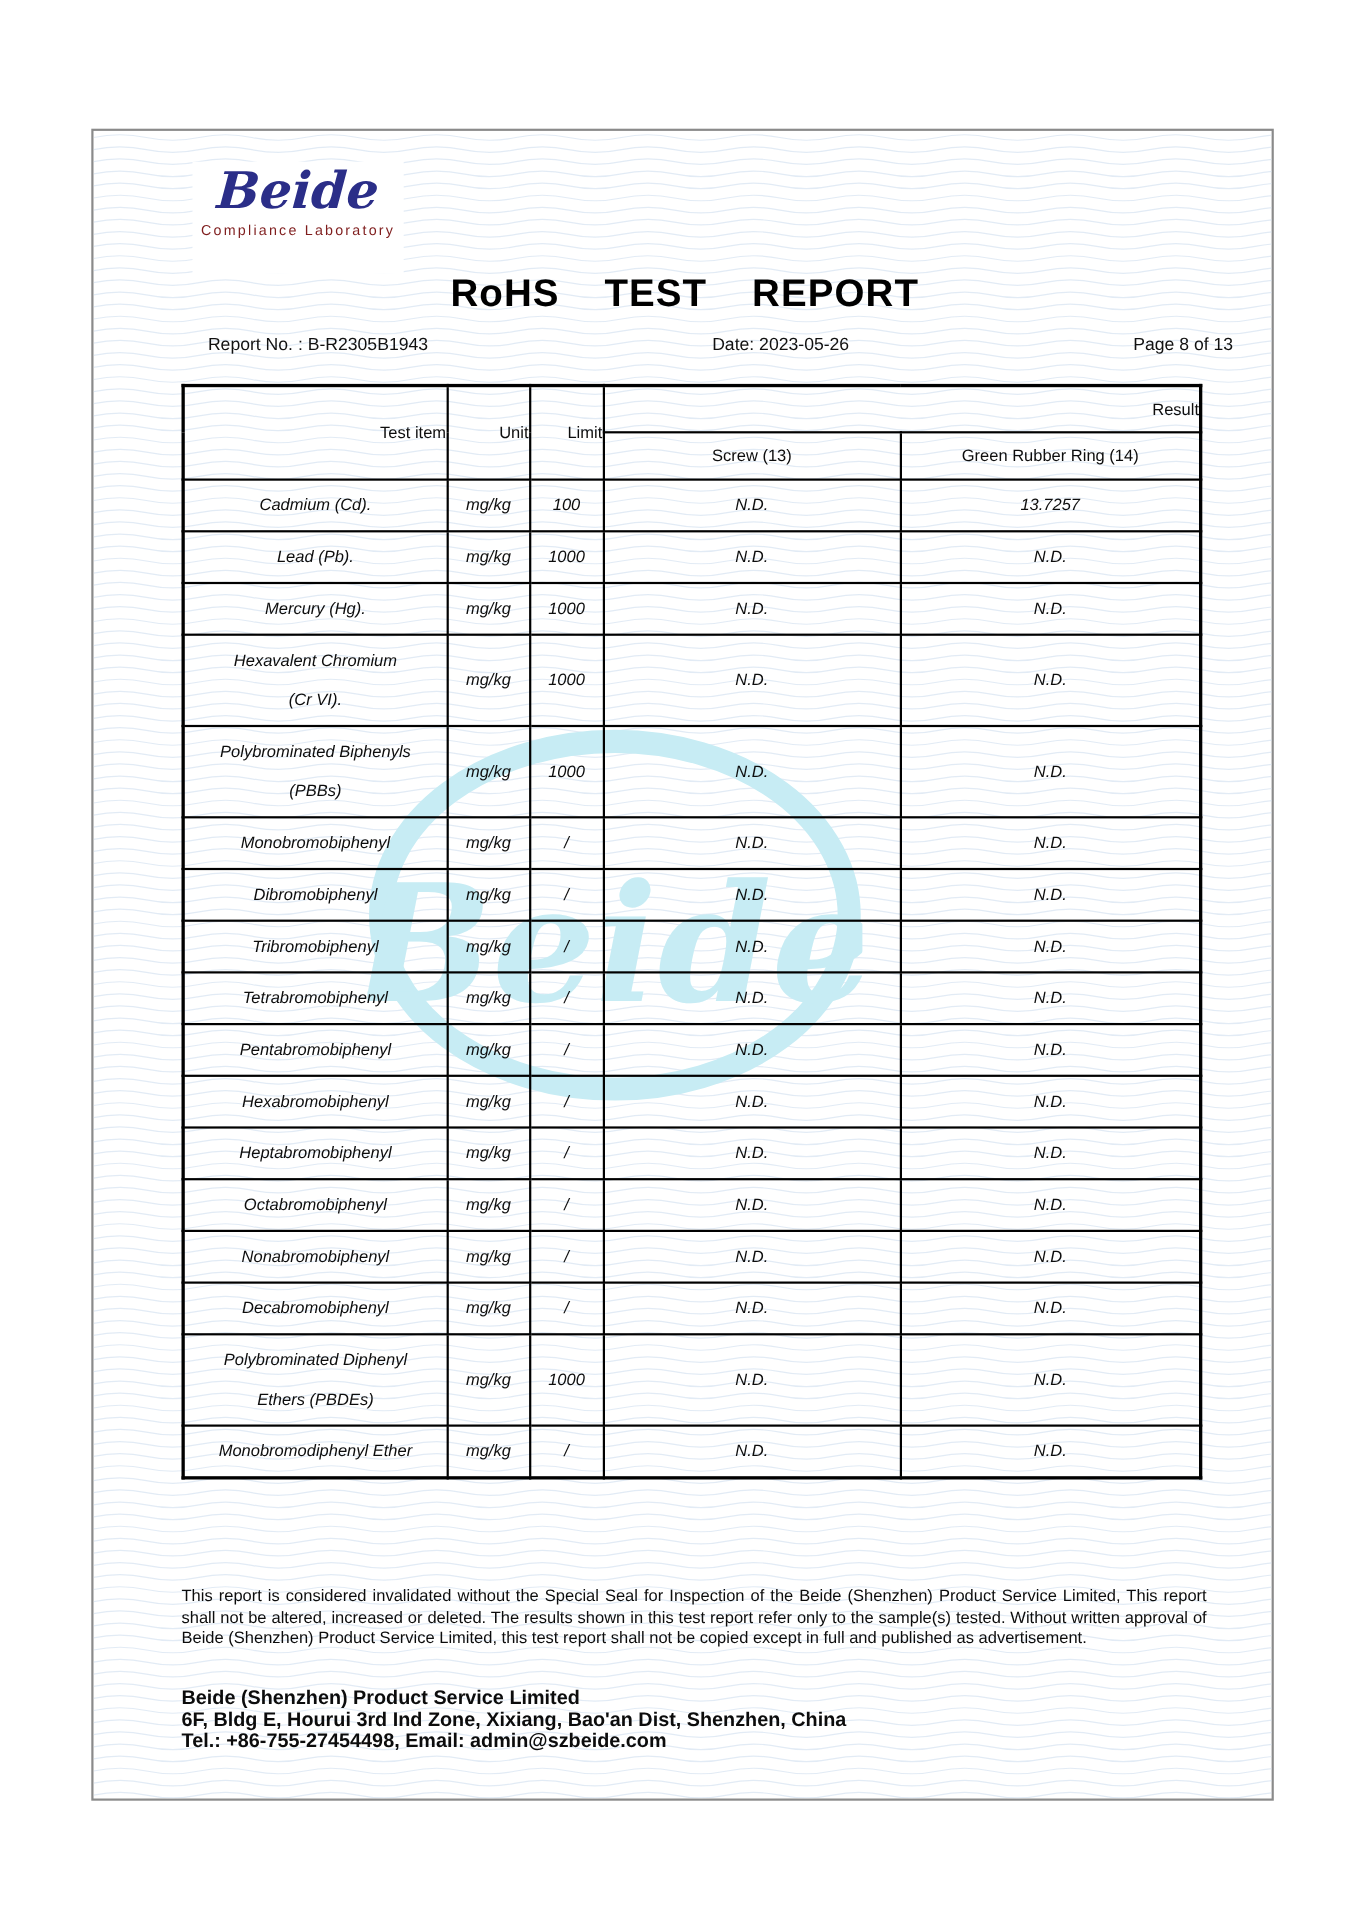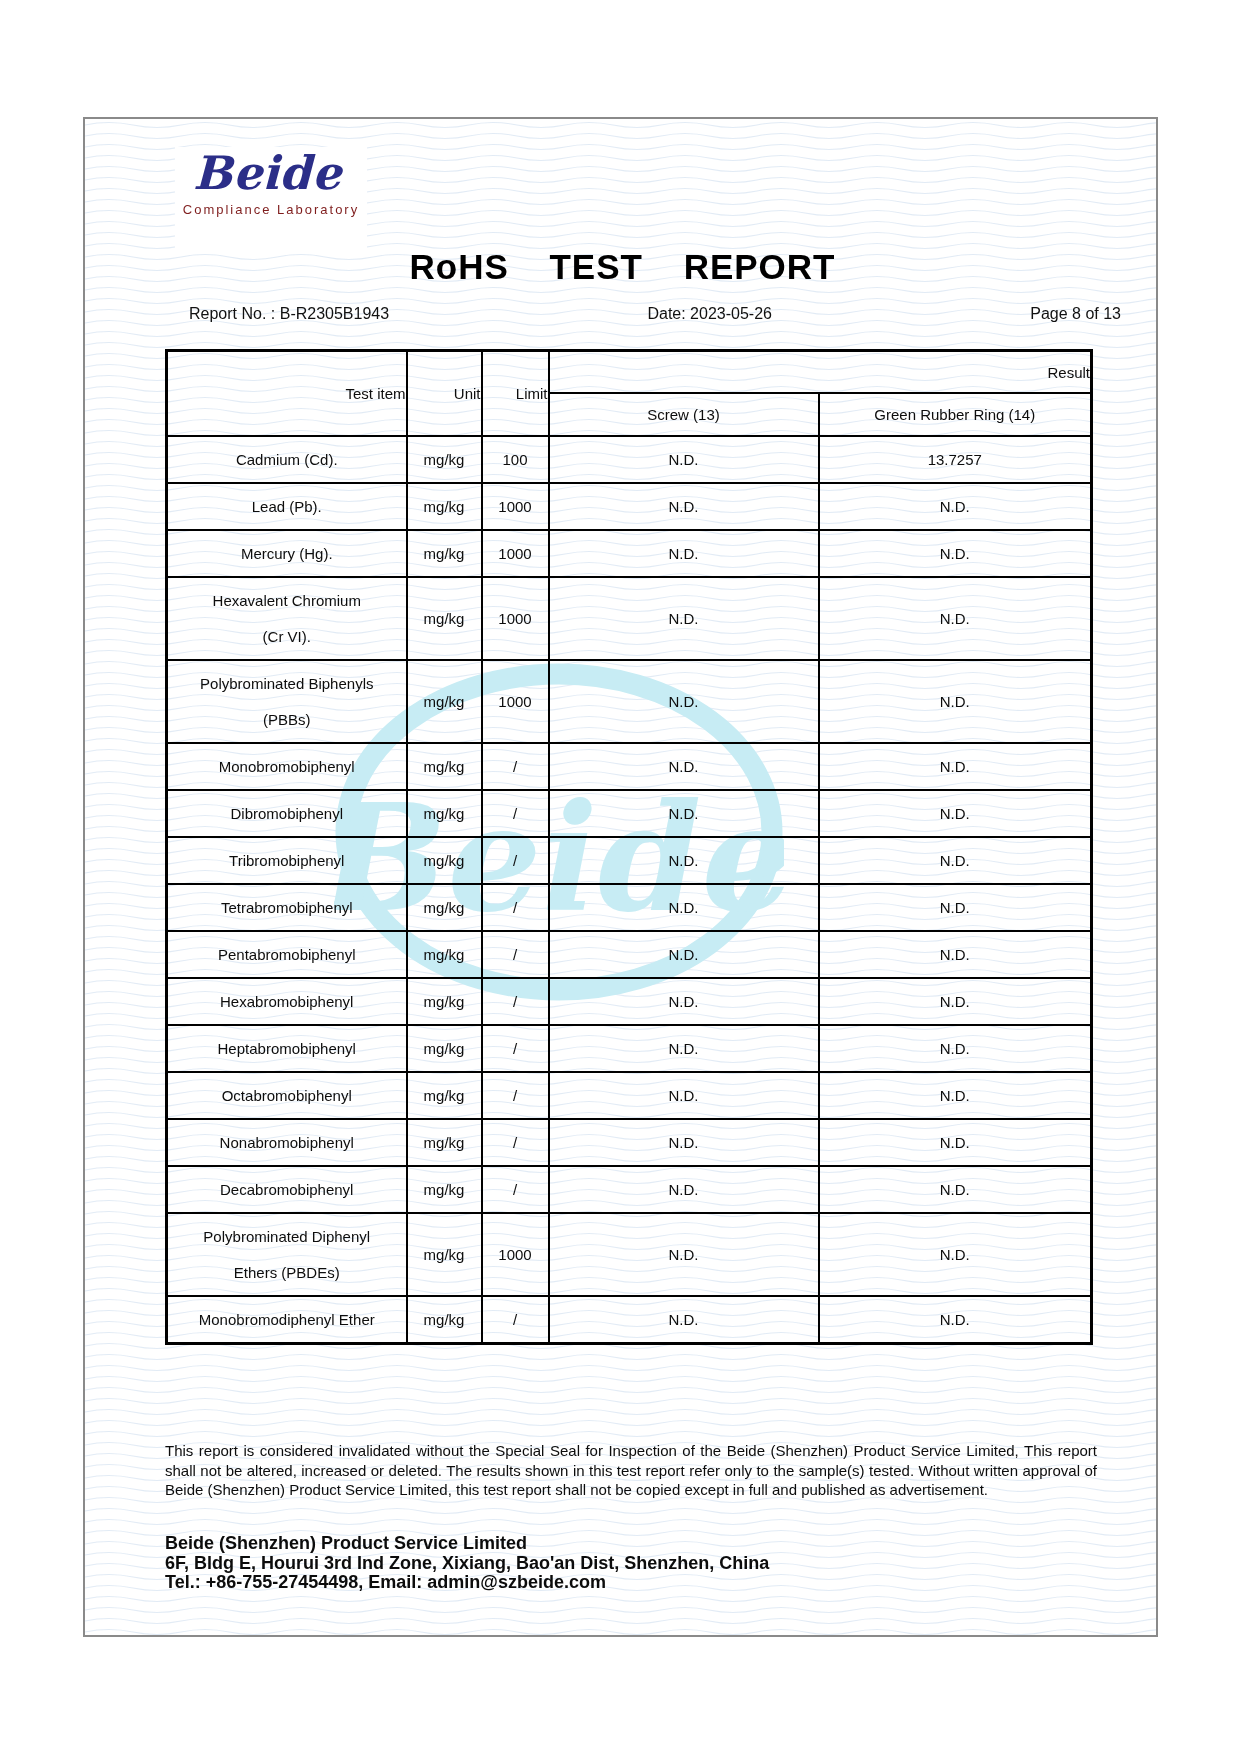--- a/index.html
+++ b/index.html
@@ -21,21 +21,21 @@
          font-size:35px;font-weight:bold;letter-spacing:1px;word-spacing:30px;color:#000;}
   
   .meta-row{position:absolute;left:80px;top:186px;width:932px;display:flex;justify-content:space-between;z-index:2;font-size:16px;margin-left:24px;}
   
   .tbl-wrap{position:absolute;left:80px;top:230px;z-index:2;}
   table{border-collapse:collapse;table-layout:fixed;width:925px;background:transparent;}
   th,td{border:2px solid #000;text-align:center;vertical-align:middle;font-weight:400;font-size:15px;padding:0;background:transparent;color:#0d0d0d;}
   table{border:3px solid #000;}
   thead tr.h1 th{height:40px;text-align:right;}
   thead tr.h2 th{height:41px;border-radius:17px;}
-  tbody tr{height:47px;}
+  tbody tr{height:47px;font-style:italic;}
   tbody tr.tall{height:83px;}
   tbody tr.tall td:first-child div{line-height:36px;}
   
   .disclaimer{position:absolute;left:80px;top:1322px;width:932px;z-index:2;
               font-size:15px;font-weight:normal;line-height:19.5px;text-align:justify;color:#0c0c0c;}
   .address{position:absolute;left:80px;top:1415px;width:932px;z-index:2;
            font-size:18px;font-weight:bold;line-height:19.5px;color:#0c0c0c;}
 </style>
 </head>
 <body>

